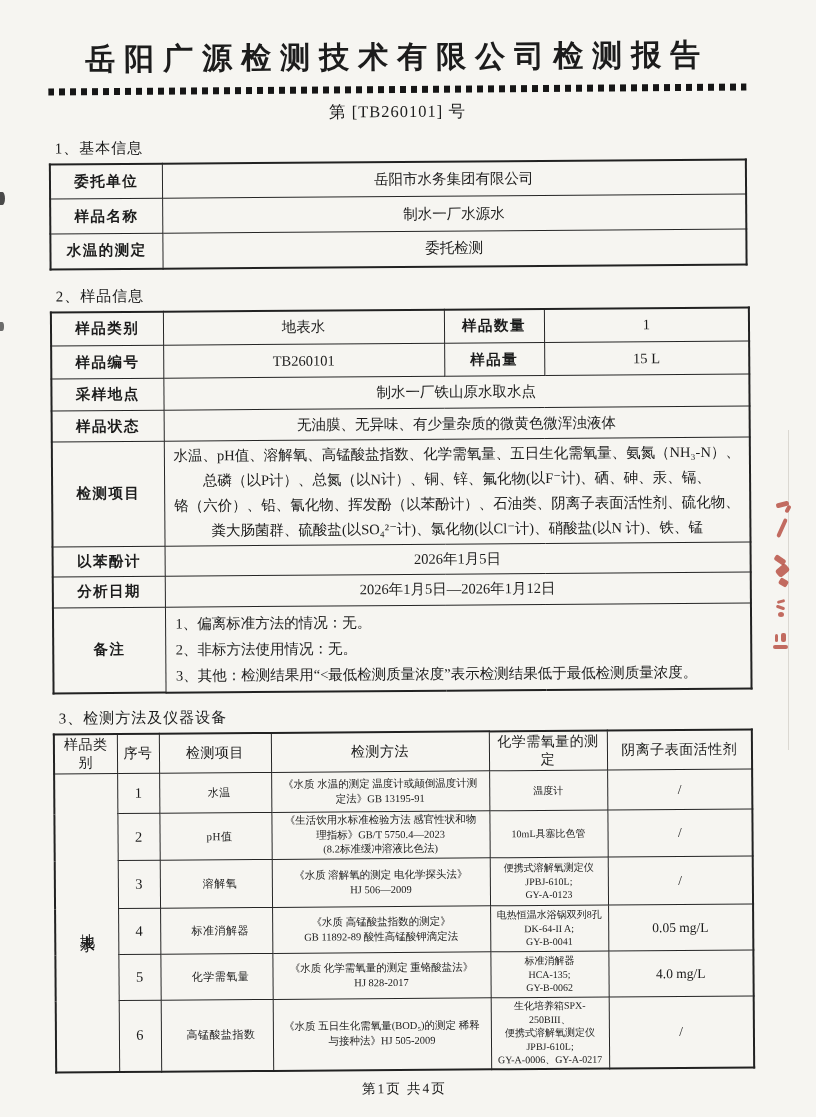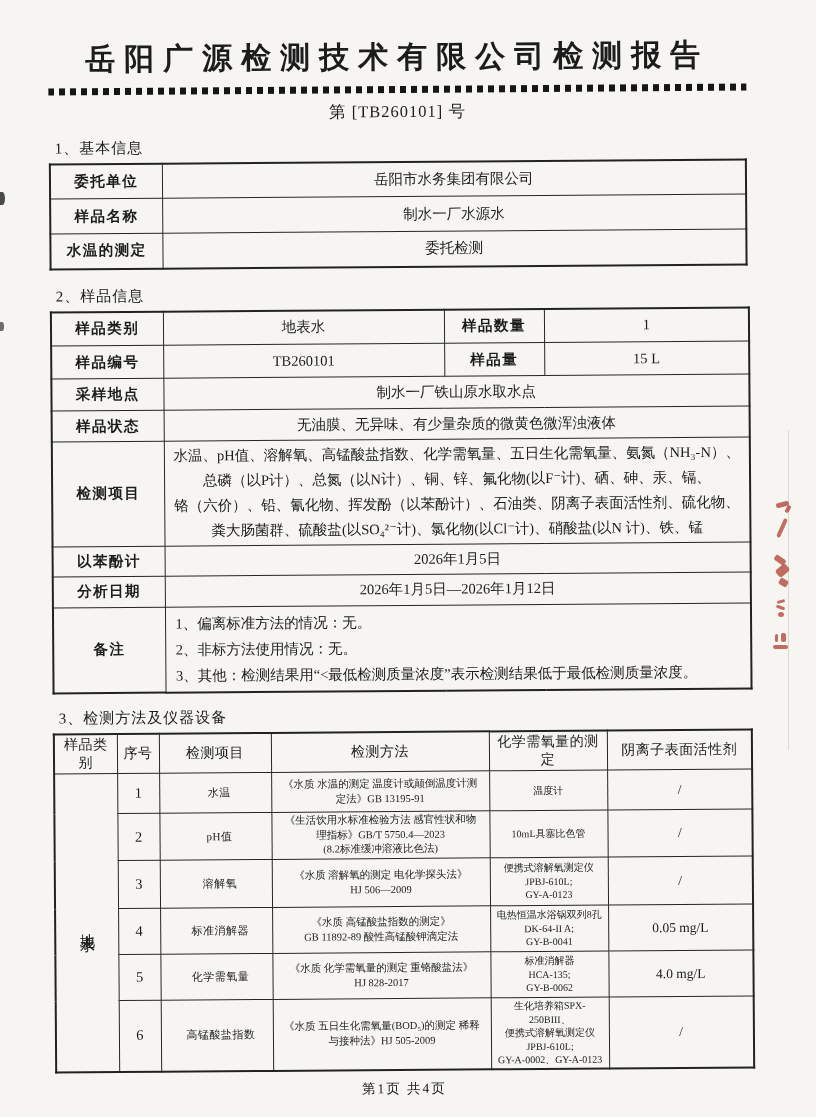--- a/index.html
+++ b/index.html
@@ -228,21 +228,21 @@
         <td class="mdl-cell">4.0 mg/L</td>
       </tr>
       <tr class="m6">
         <td class="no-cell">6</td>
         <td class="item-cell">高锰酸盐指数</td>
         <td class="pre method-cell">《水质 五日生化需氧量(BOD₅)的测定 稀释
 与接种法》HJ 505-2009</td>
         <td class="pre inst-cell">生化培养箱SPX-250BIII、
 便携式溶解氧测定仪
 JPBJ-610L;
-GY-A-0002、GY-A-0123</td>
+GY-A-0006、GY-A-0217</td>
         <td class="mdl-cell">/</td>
       </tr>
     </tbody>
       </table>
 
     <div class="footer">第1页  共4页</div>
   </div>
 
   <div class="crease"></div>
   <div class="seal s-a1"></div>

